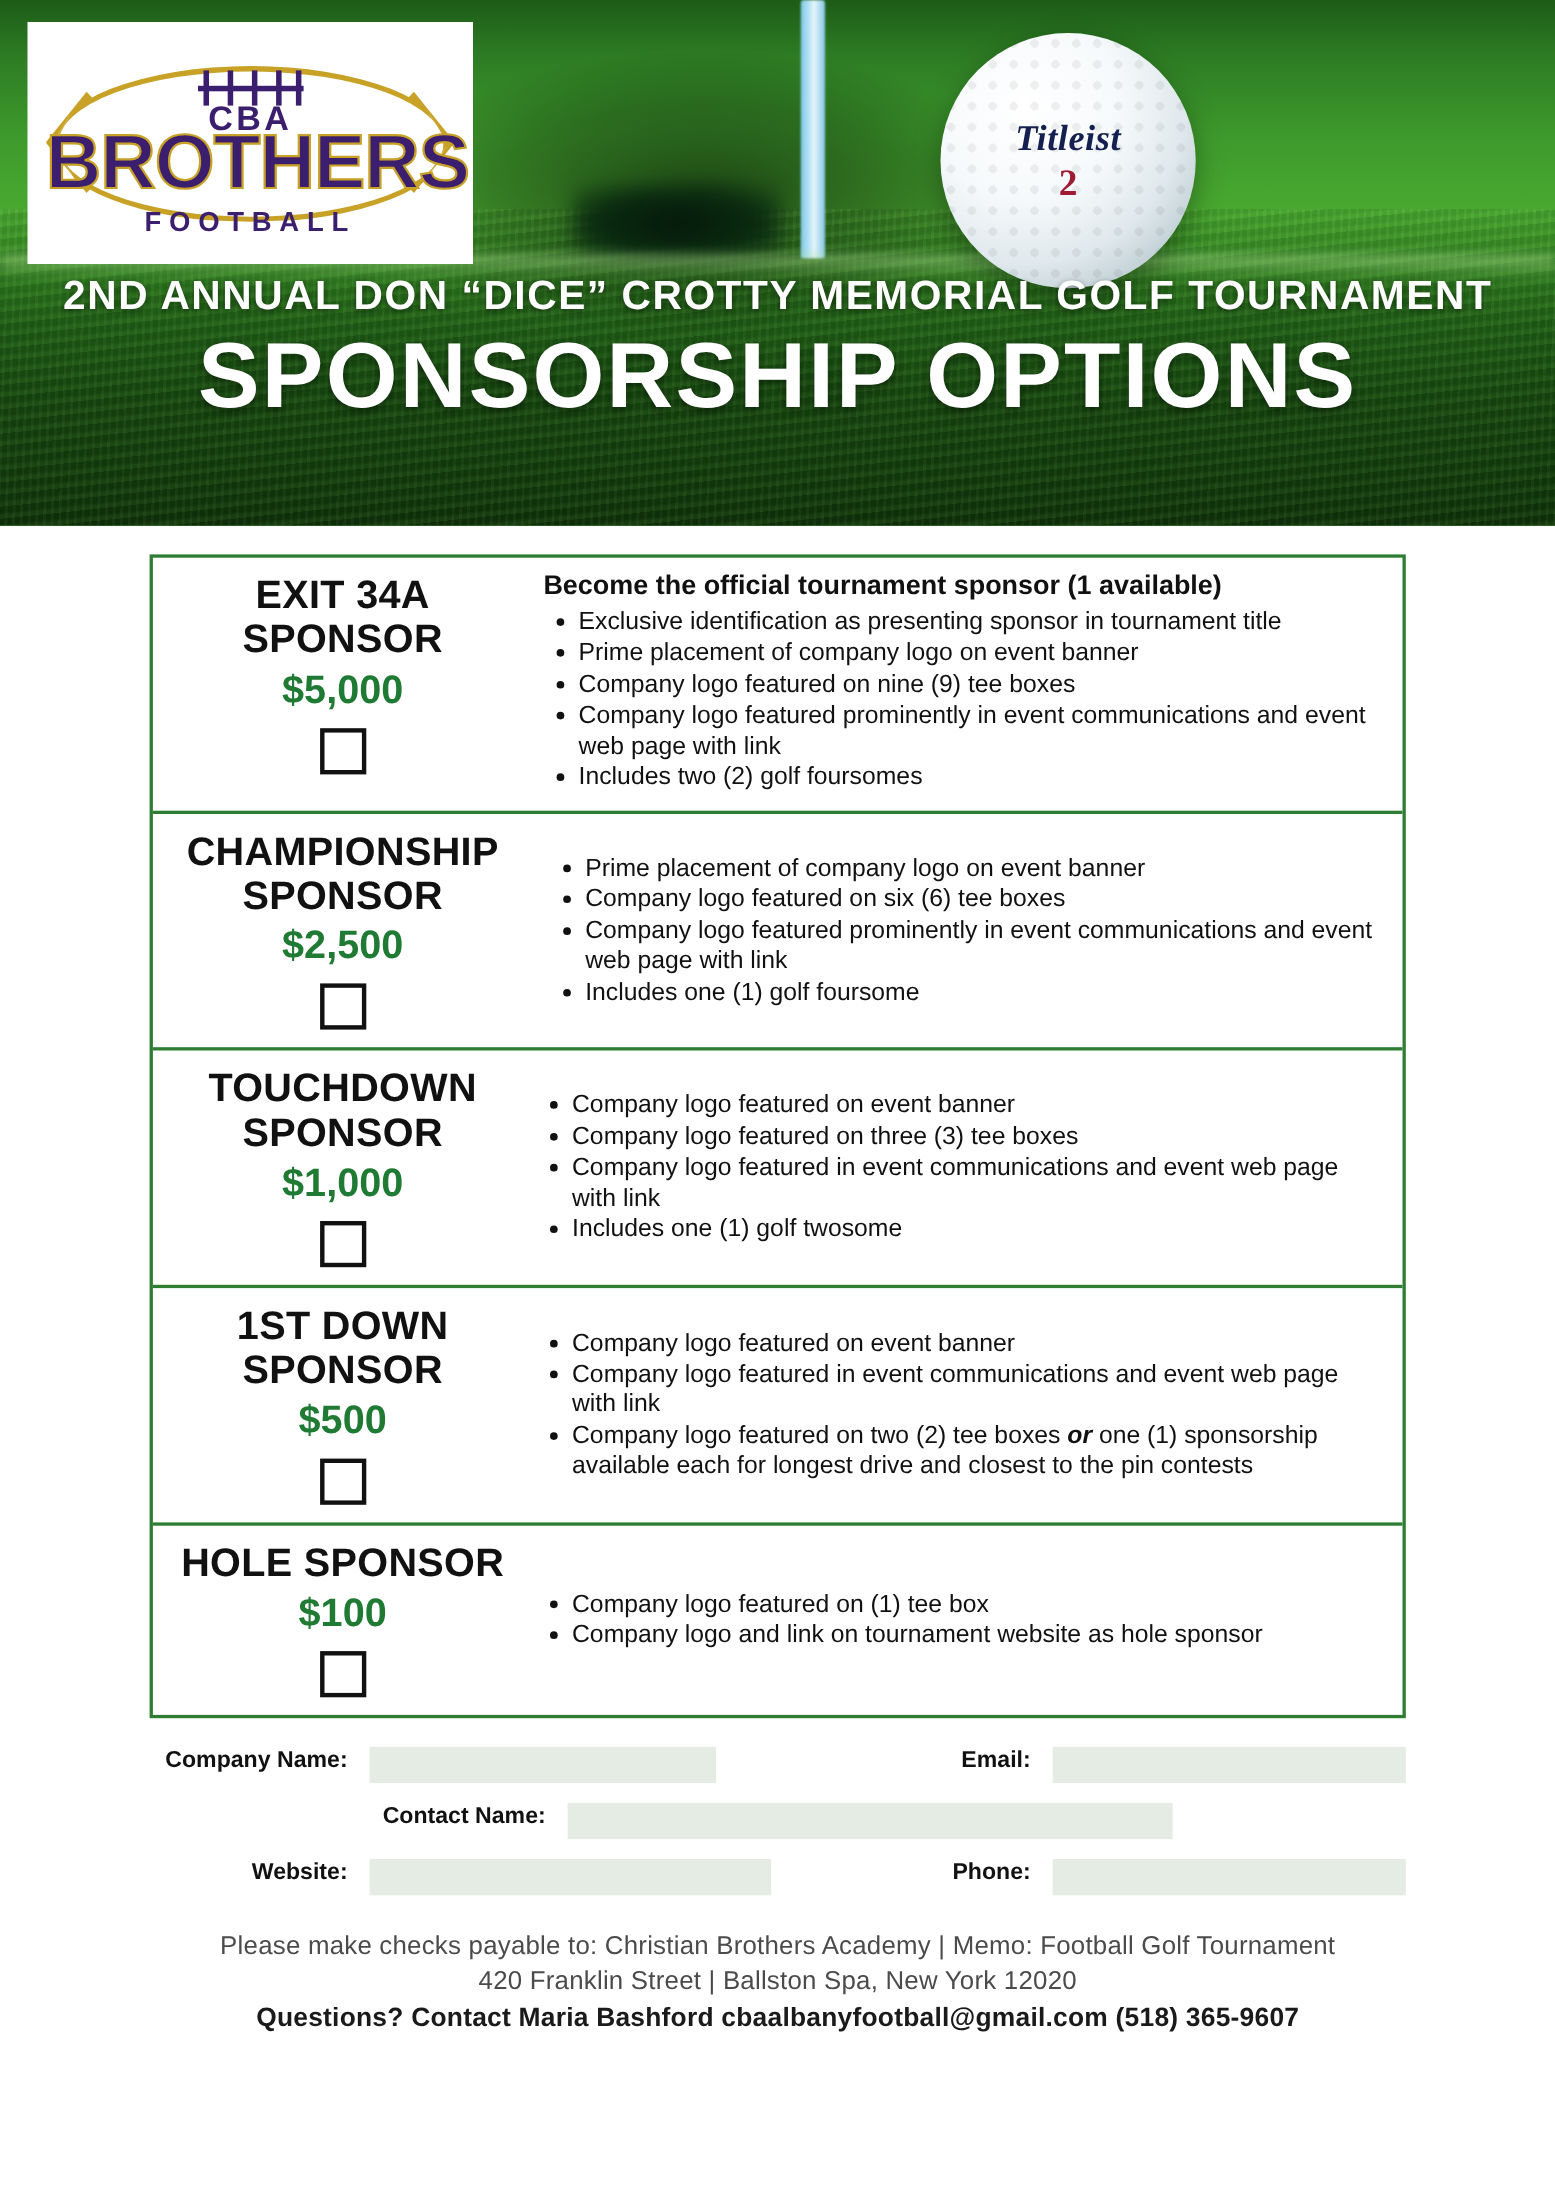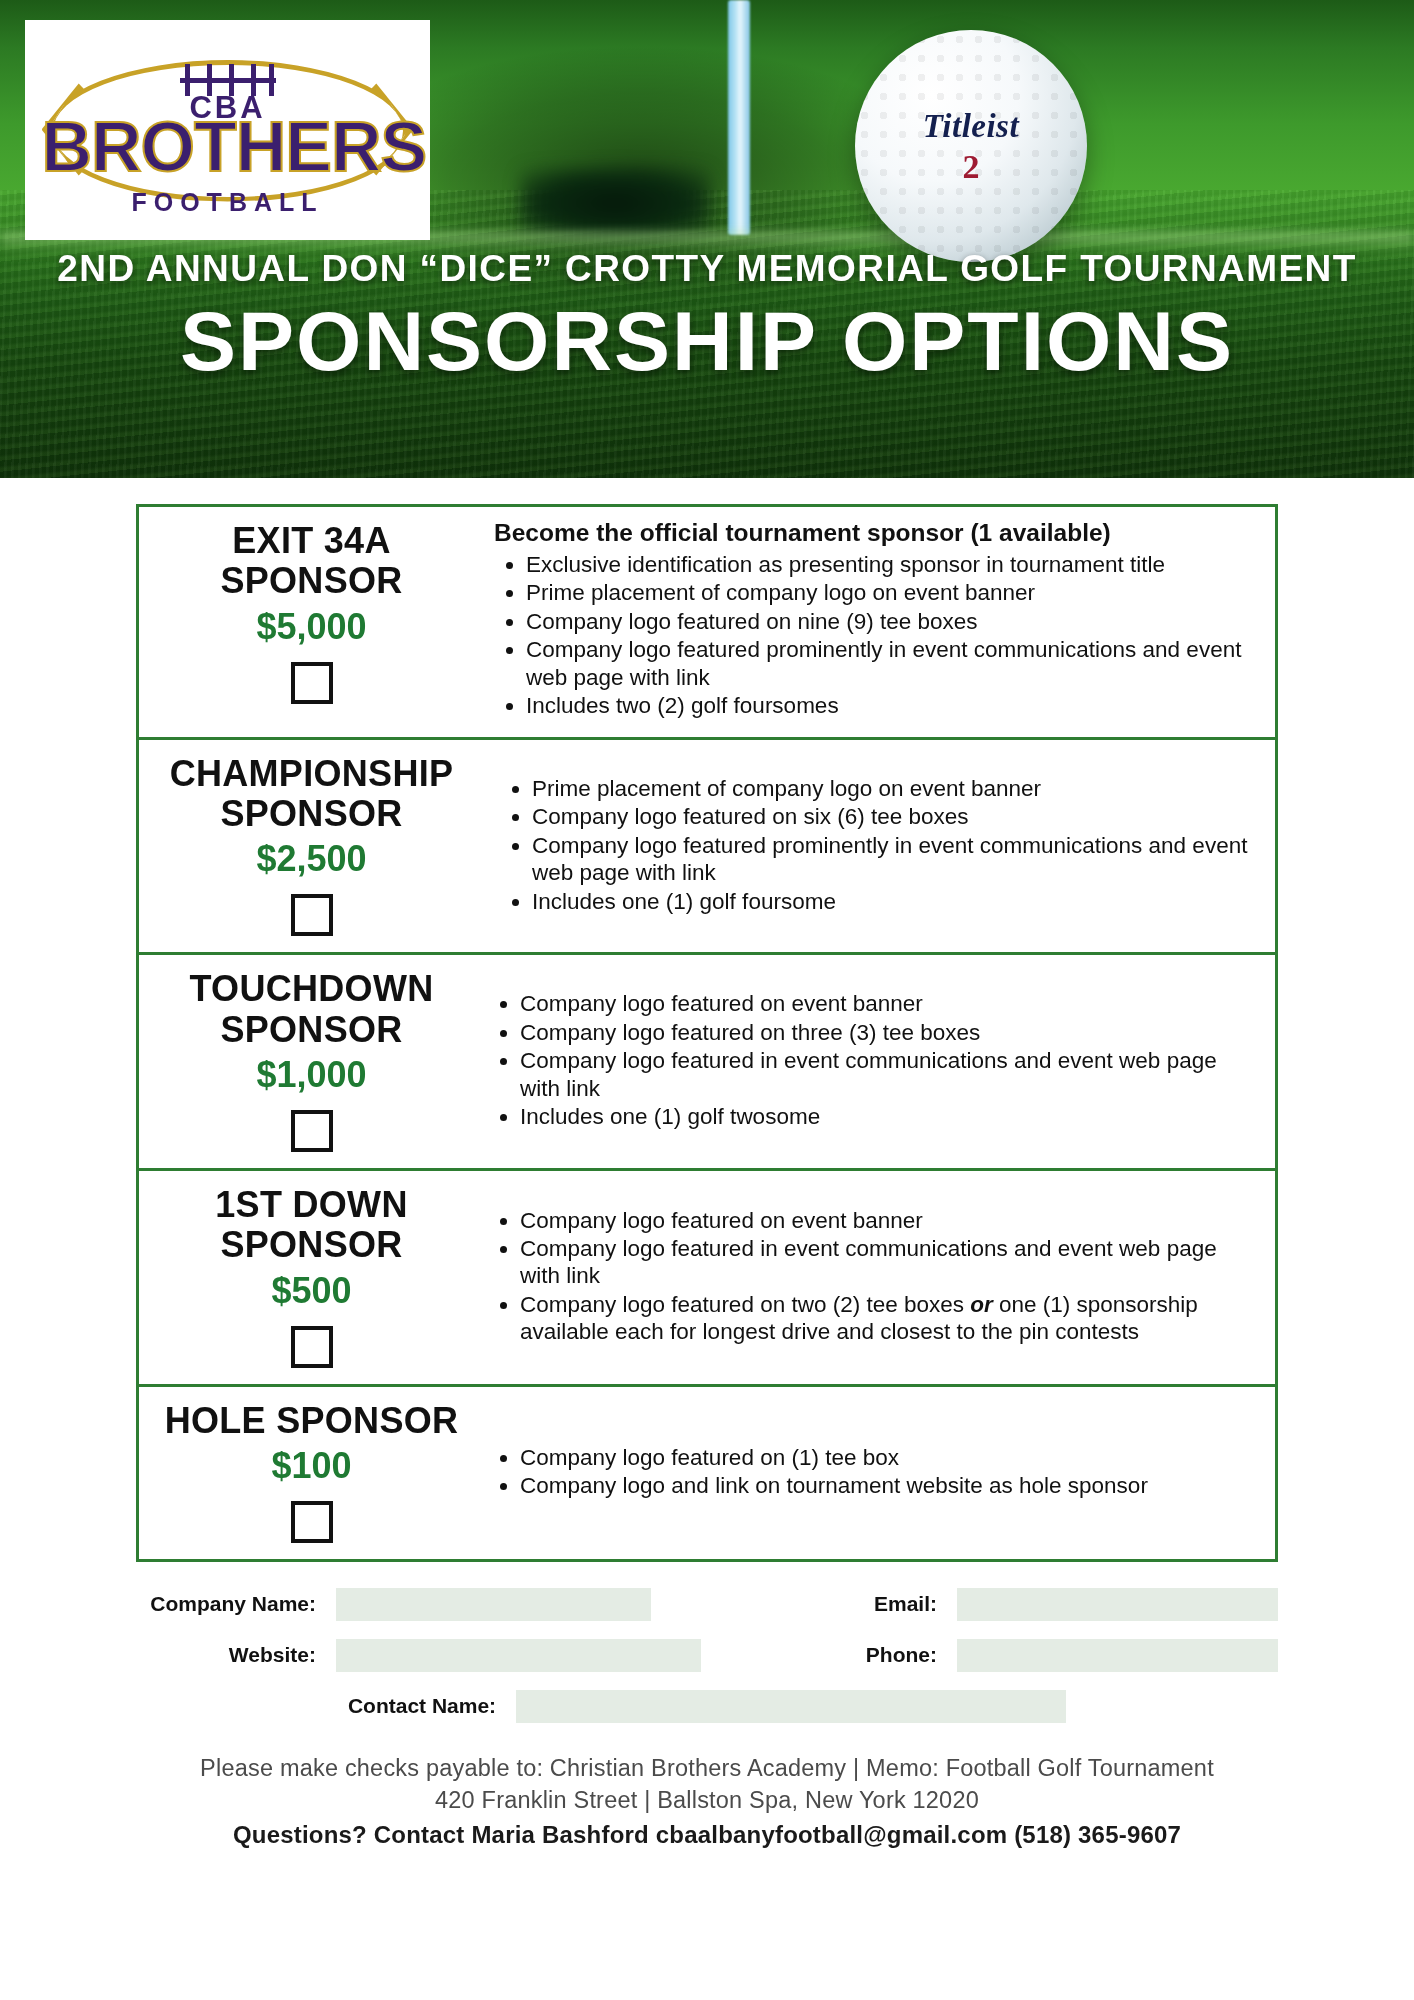--- a/index.html
+++ b/index.html
@@ -315,21 +315,21 @@
   .form {
     padding: 26px 136px 0 136px;
   }
   .form-row {
     display: flex;
     align-items: center;
     margin-bottom: 18px;
   }
   .form-group {
     display: flex;
-    align-items: center;
+    align-items: flex-start;
     flex: 1;
     gap: 10px;
   }
   .form-label {
     font-weight: bold;
     font-size: 21px;
     color: #111111;
     white-space: nowrap;
     text-align: right;
     padding-right: 10px;
@@ -507,33 +507,33 @@
       <div class="form-label">Company Name:</div>
       <div class="form-input"></div>
     </div>
     <div class="form-group fg-email">
       <div class="form-label">Email:</div>
       <div class="form-input"></div>
     </div>
   </div>
 
   <div class="form-row">
+    <div class="form-group fg-contact">
+      <div class="form-label">Contact Name:</div>
+      <div class="form-input"></div>
+    </div>
+  </div>
+
+  <div class="form-row">
     <div class="form-group fg-website">
       <div class="form-label">Website:</div>
       <div class="form-input"></div>
     </div>
     <div class="form-group fg-phone">
       <div class="form-label">Phone:</div>
-      <div class="form-input"></div>
-    </div>
-  </div>
-
-  <div class="form-row">
-    <div class="form-group fg-contact">
-      <div class="form-label">Contact Name:</div>
       <div class="form-input"></div>
     </div>
   </div>
 </div>
 
 <div class="footer">
   <div class="footer-line1">Please make checks payable to: Christian Brothers Academy | Memo: Football Golf Tournament</div>
   <div class="footer-line2">420 Franklin Street | Ballston Spa, New York 12020</div>
   <div class="footer-line3">Questions? Contact Maria Bashford cbaalbanyfootball@gmail.com (518) 365-9607</div>
 </div>

